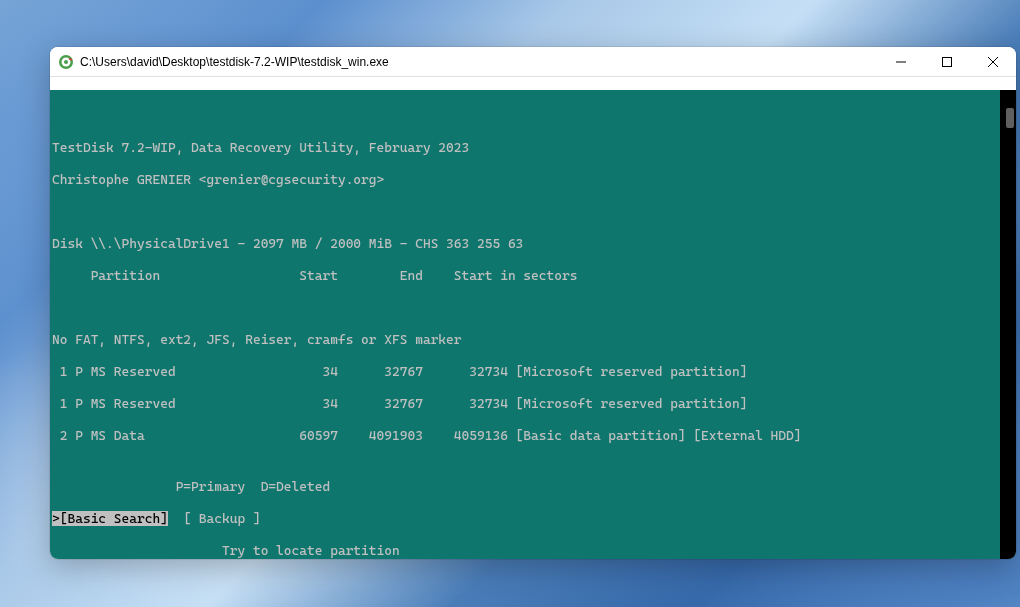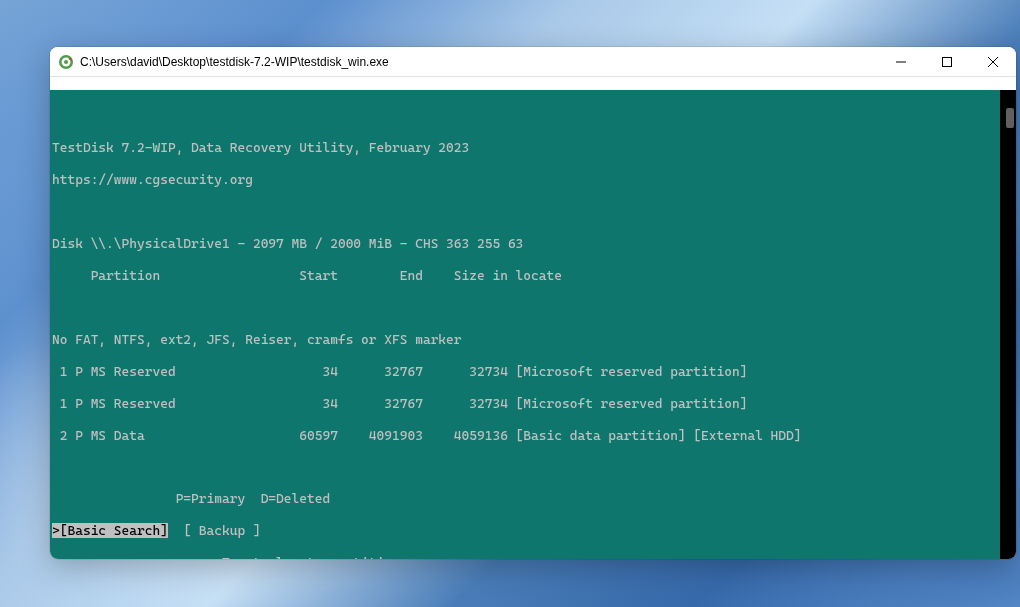--- a/index.html
+++ b/index.html
@@ -135,21 +135,21 @@
       background: #606060;
       border-radius: 2px;
     }
     
     .line {
       height: 16px;
     }
     
     .bottom-block {
       position: absolute;
-      bottom: 2px;
+      bottom: 14px;
       left: 0;
     }
     
     .highlighted {
       background: #c0c0c0;
       color: #000000;
     }
   </style>
 </head>
 <body>
@@ -181,24 +181,24 @@
             <line x1="0" y1="0" x2="10" y2="10"></line>
             <line x1="10" y1="0" x2="0" y2="10"></line>
           </svg>
       </div>
     </div>
   </div>
 
   <div class="terminal">
     <div class="terminal-content">
 <div class="line">TestDisk 7.2-WIP, Data Recovery Utility, February 2023</div>
-<div class="line">https://www.cgsecurity.org</div>
+<div class="line">Christophe GRENIER &lt;grenier@cgsecurity.org&gt;</div>
 <div class="line"></div>
 <div class="line">Disk \\.\PhysicalDrive1 - 2097 MB / 2000 MiB - CHS 363 255 63</div>
-<div class="line">     Partition                  Start        End    Size in locate</div>
+<div class="line">     Partition                  Start        End    Start in sectors</div>
 <div class="line"></div>
 <div class="line">No FAT, NTFS, ext2, JFS, Reiser, cramfs or XFS marker</div>
 <div class="line"> 1 P MS Reserved                   34      32767      32734 [Microsoft reserved partition]</div>
 <div class="line"> 1 P MS Reserved                   34      32767      32734 [Microsoft reserved partition]</div>
 <div class="line"> 2 P MS Data                    60597    4091903    4059136 [Basic data partition] [External HDD]</div>
 <div class="bottom-block">
 <div class="line">                P=Primary  D=Deleted</div>
 <div class="line"><span class="highlighted">&gt;</span><span class="highlighted">[Basic Search]</span><span>  [ Backup ]</span></div>
 <div class="line"><span>                      Try to locate partition</span></div>
 </div>

